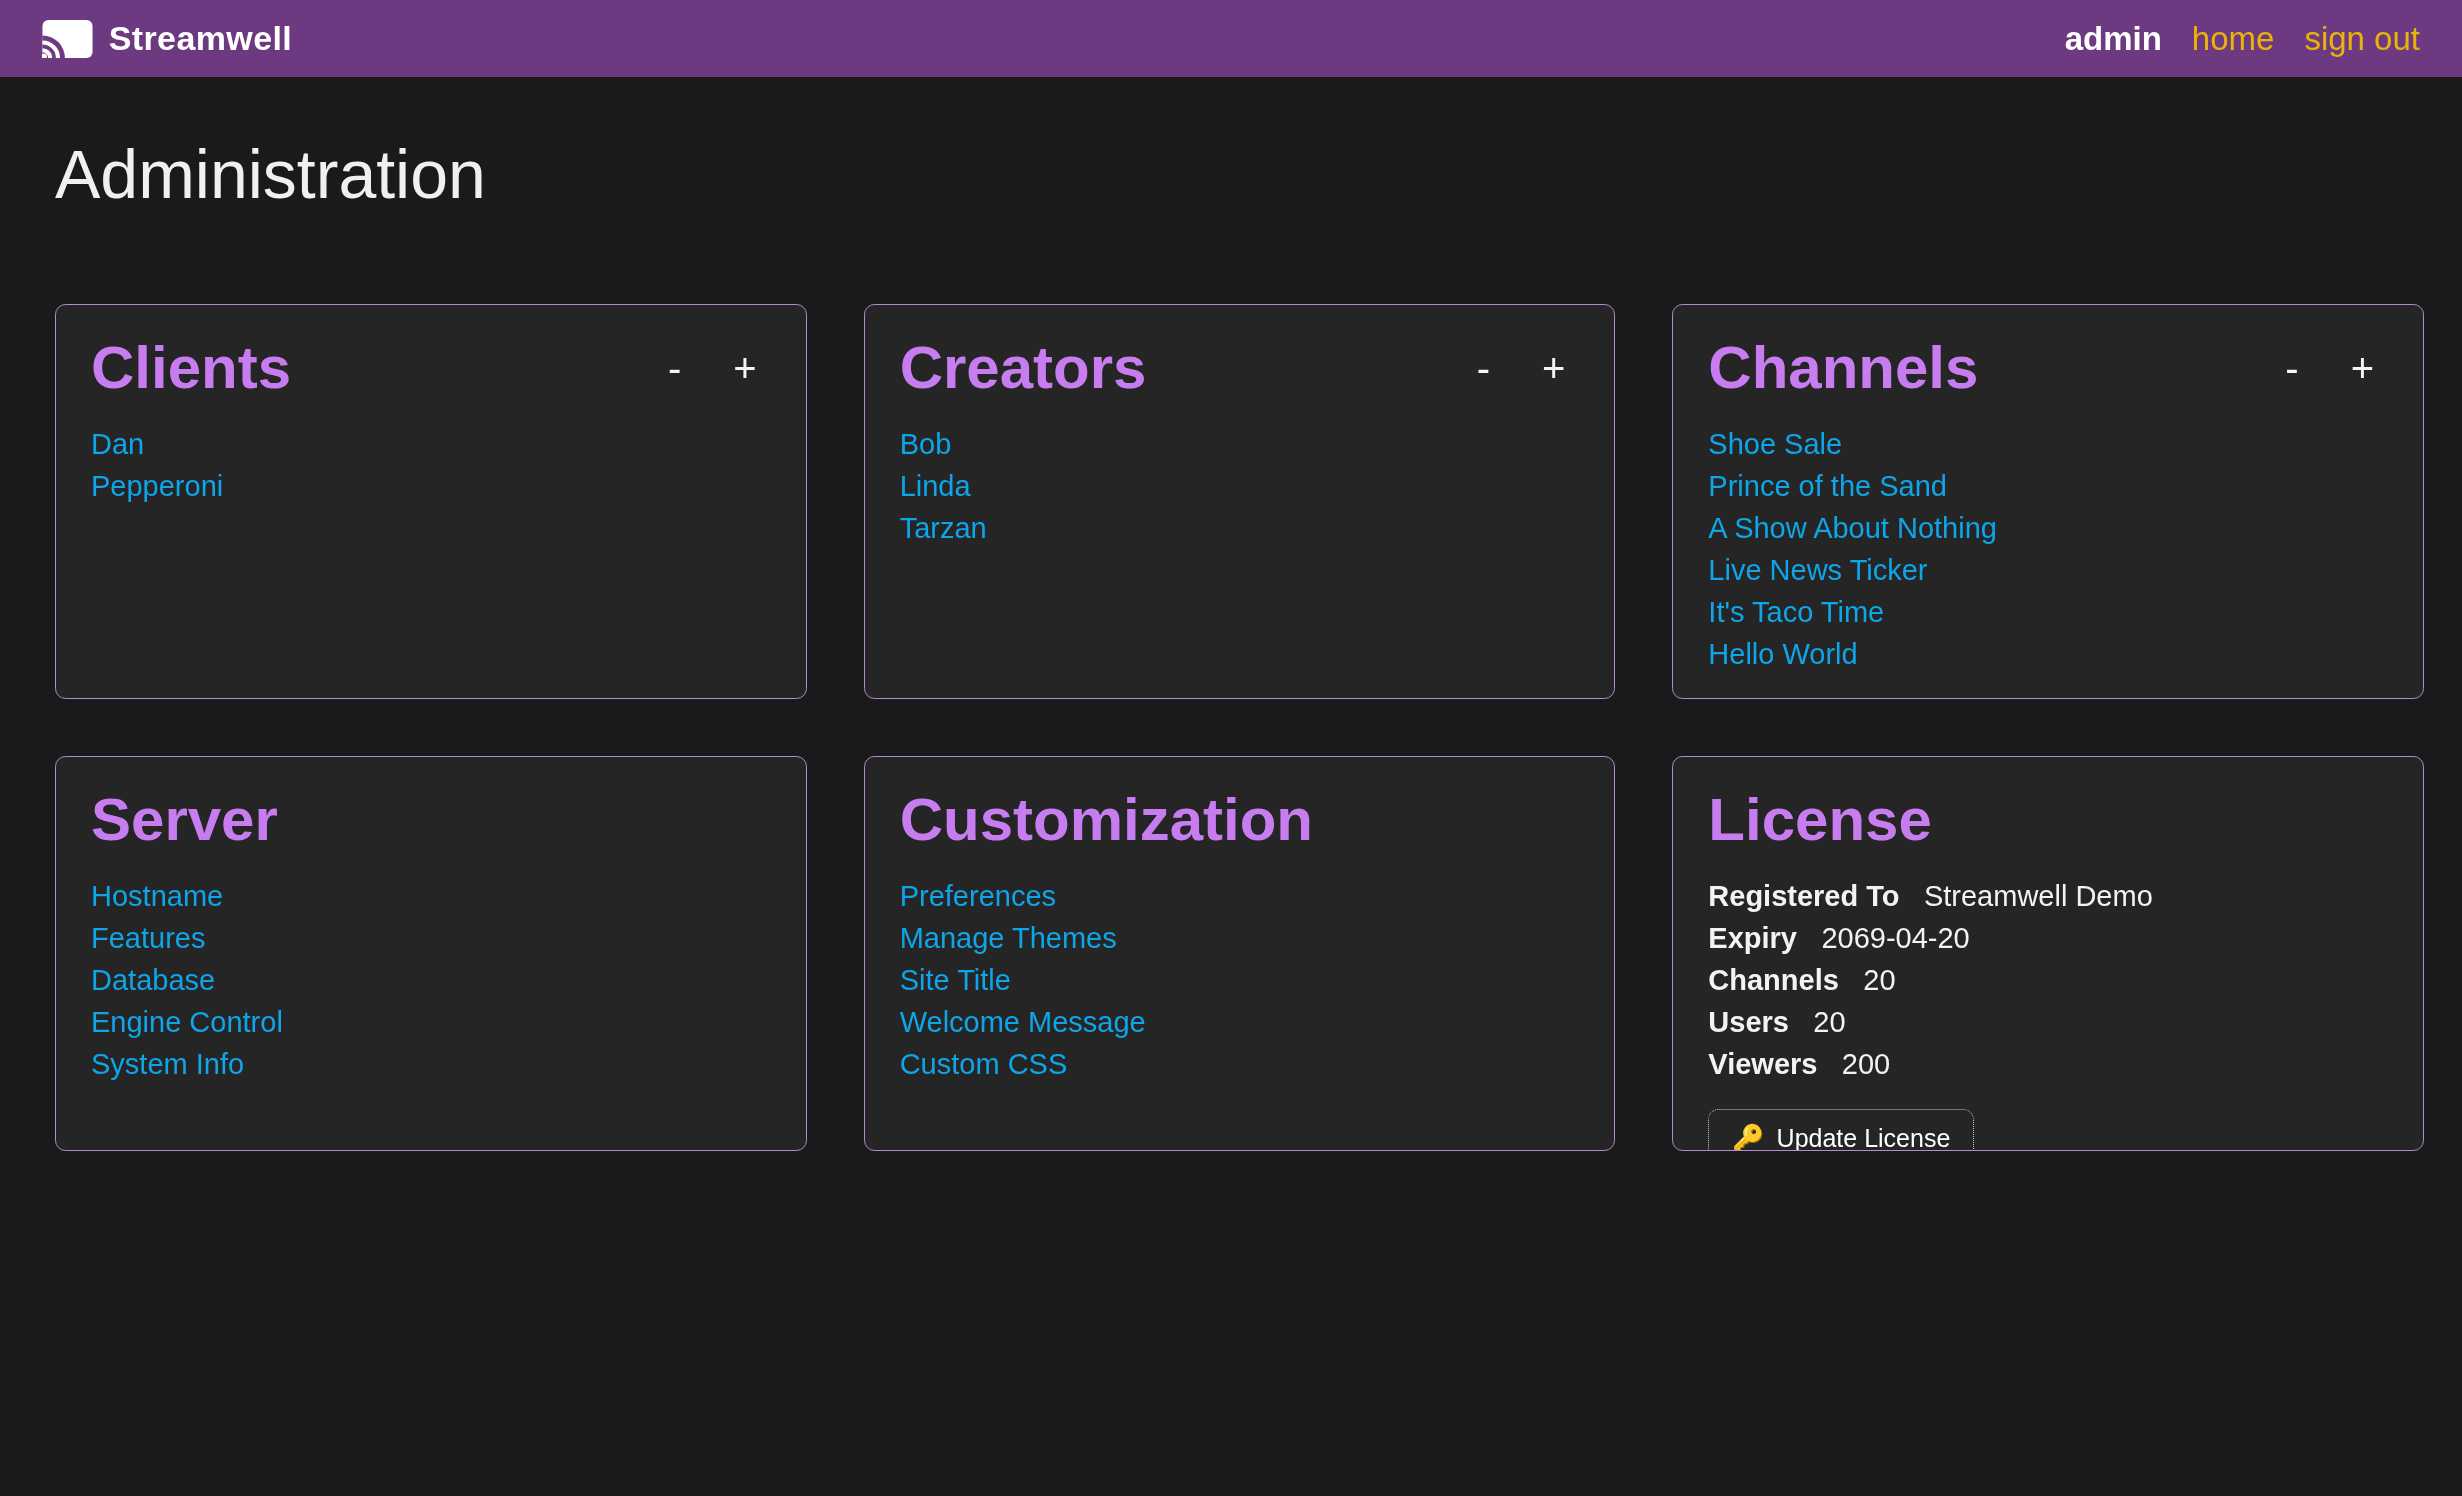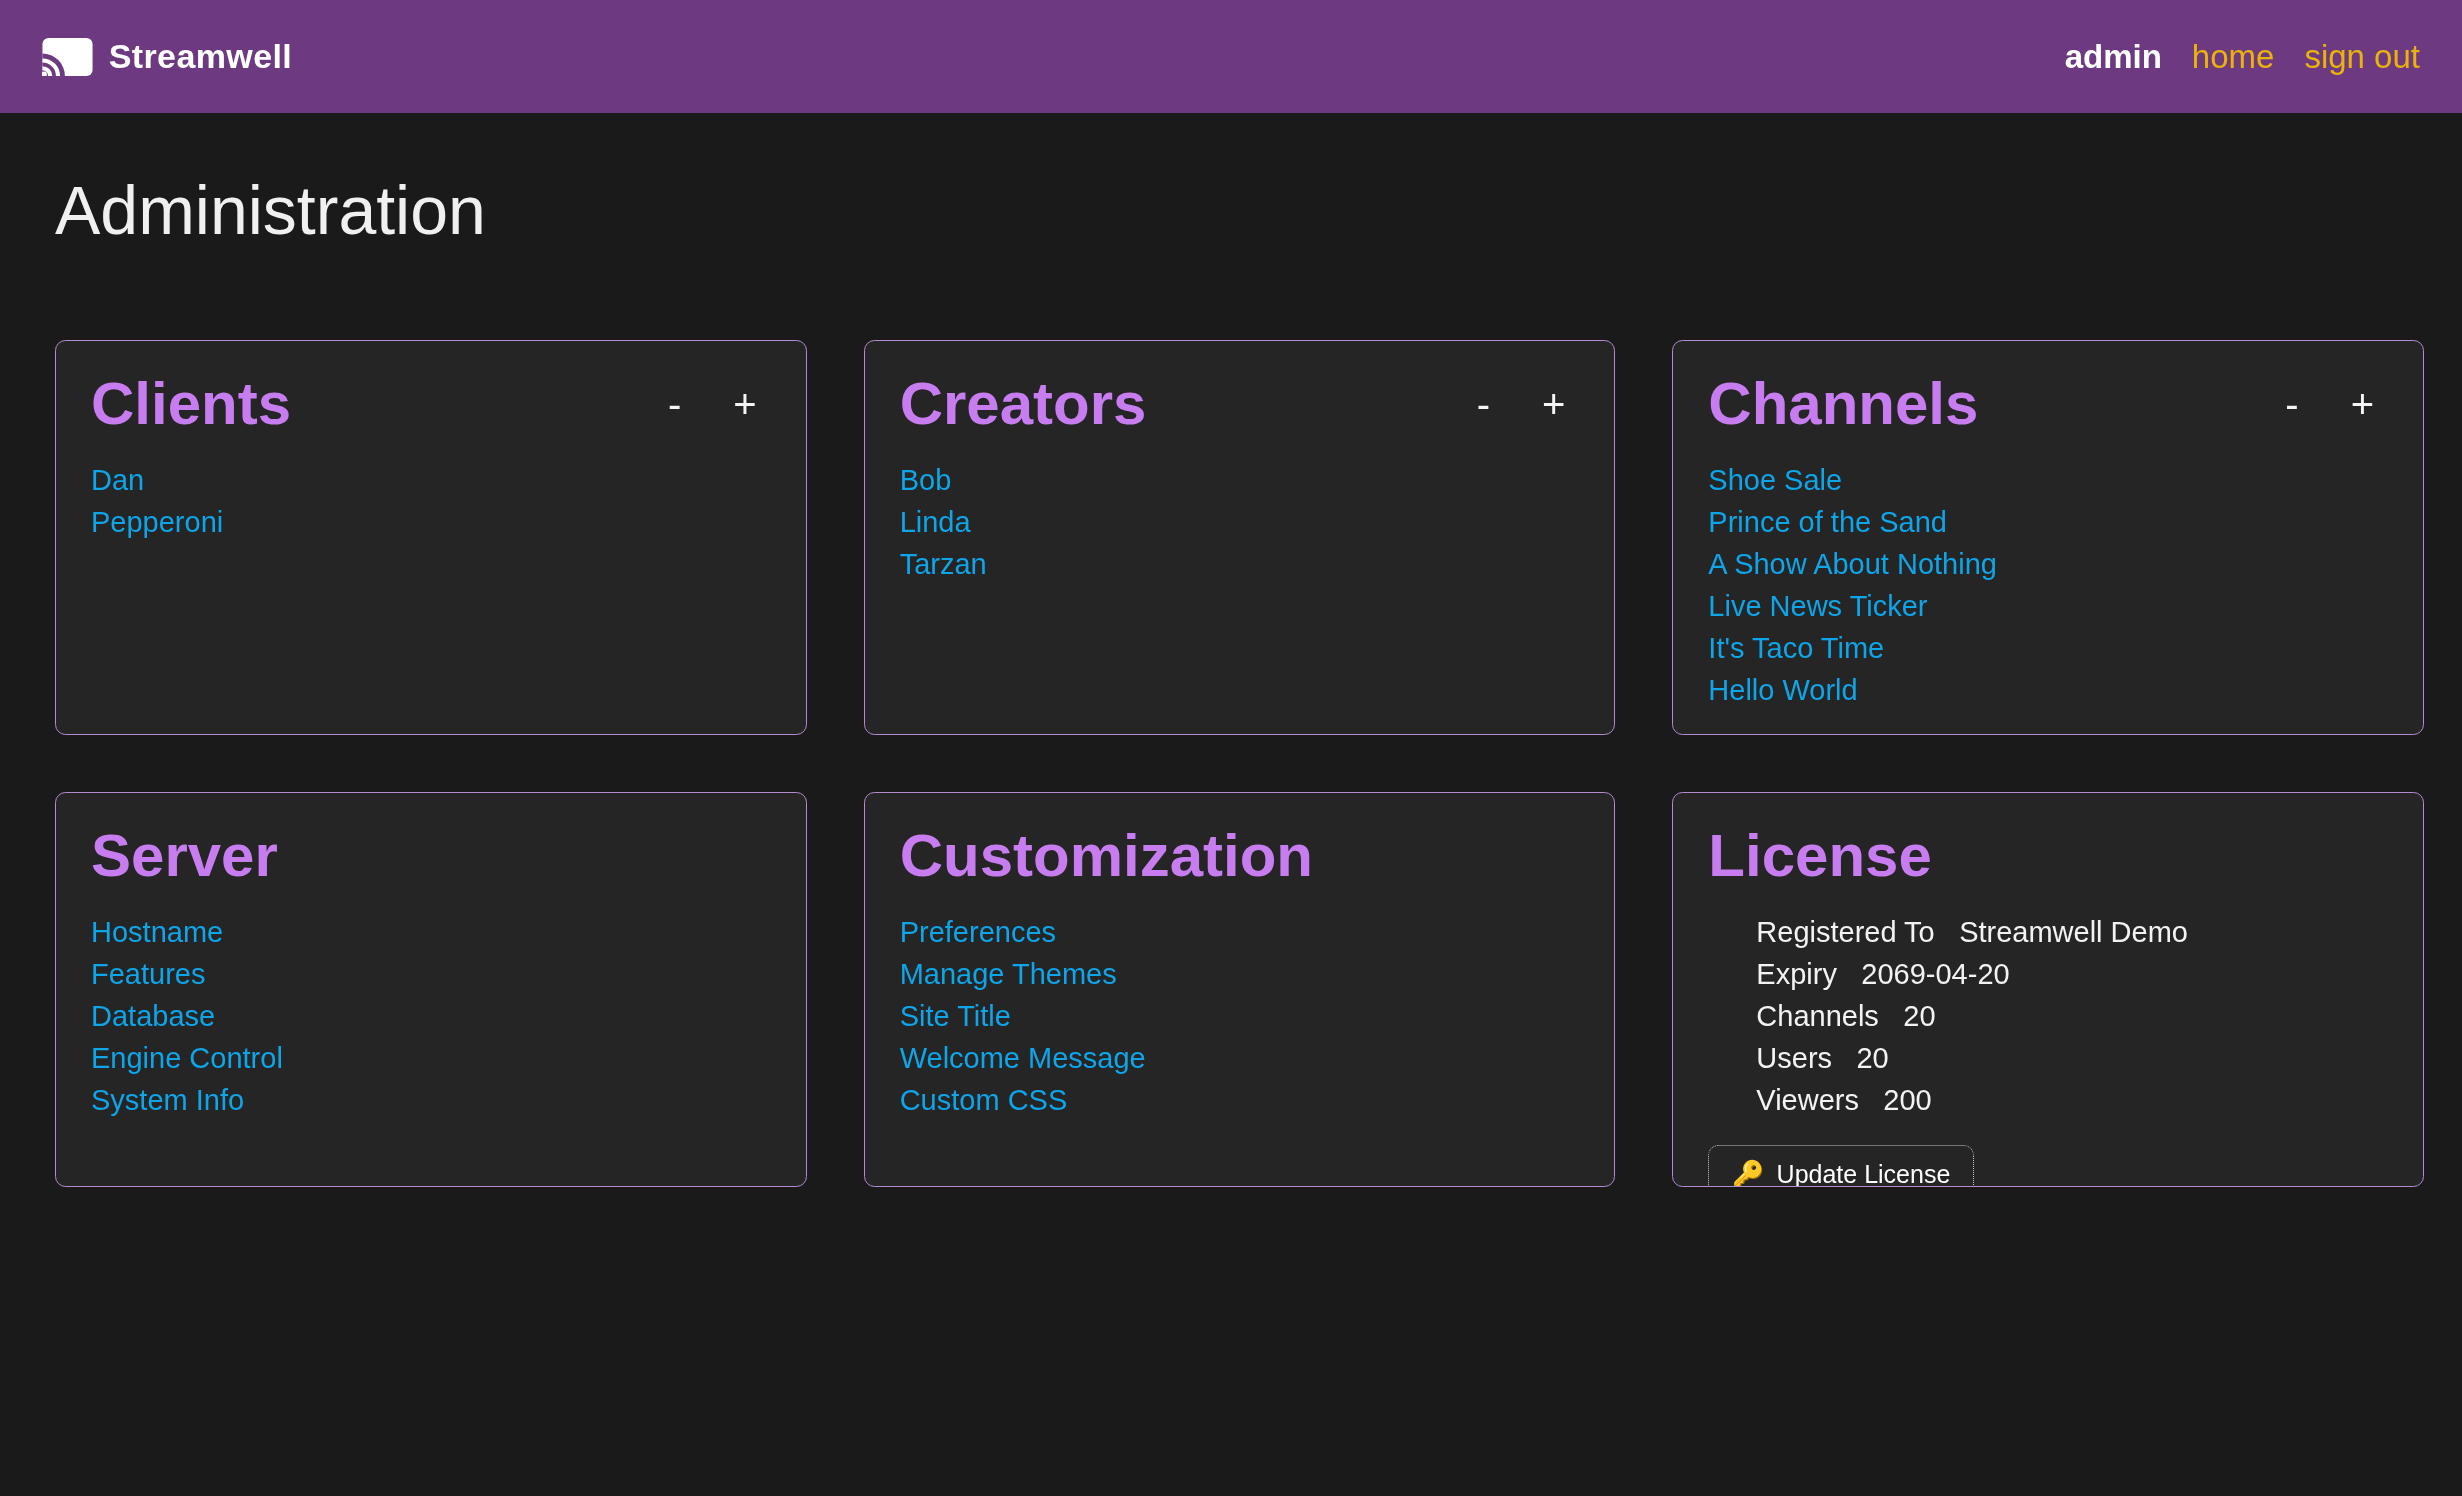--- a/index.html
+++ b/index.html
@@ -10,21 +10,21 @@
     font-family: "Liberation Sans", sans-serif;
   }
   body {
     width: 2462px;
     height: 1497px;
     overflow: hidden;
   }
 
   
   .navbar {
-    height: 113px;
+    height: 77px;
     background: #6d3a82;
     display: flex;
     align-items: center;
     justify-content: space-between;
     padding: 0 42px;
   }
   .brand {
     display: flex;
     align-items: center;
     gap: 15.7px;
@@ -122,23 +122,22 @@
   }
 
   
   .license-fields { margin: 0; }
   .license-row {
     font-size: 29px;
     line-height: 42px;
     color: #f3f3f3;
   }
   .license-label {
-    font-weight: 400;
+    font-weight: 700;
     margin-right: 24.4px;
-    margin-left: 48px;
   }
   .update-btn {
     margin-top: 24.4px;
     display: inline-flex;
     align-items: center;
     gap: 12.2px;
     background: transparent;
     border: 1.7px dotted #c9c9c9;
     border-radius: 10.5px;
     padding: 13px 22.7px;

